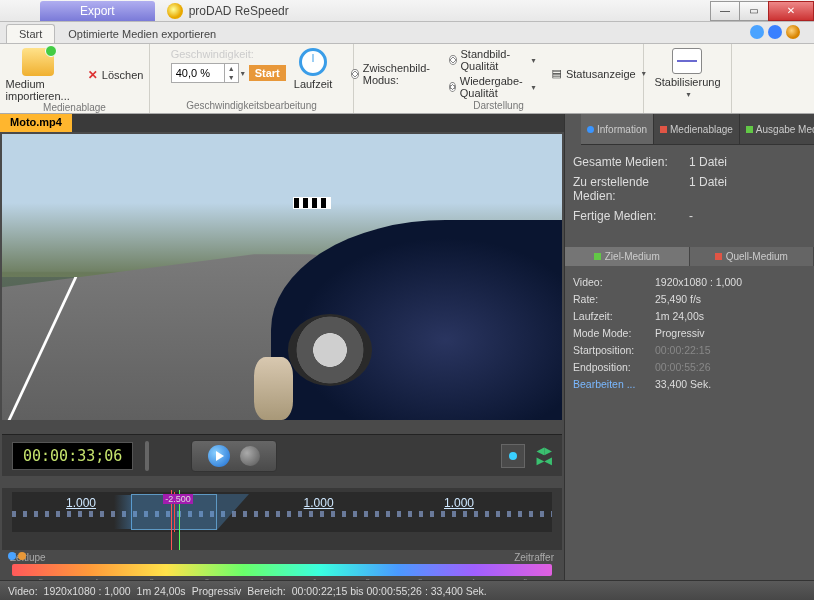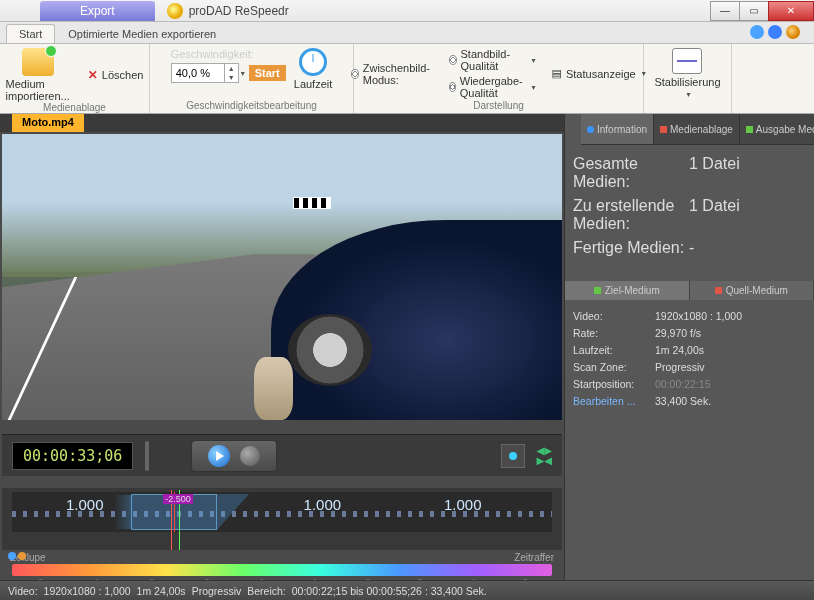--- a/index.html
+++ b/index.html
@@ -48,21 +48,21 @@
 .del-x { color:#d33;font-weight:bold;font-size:12px; }
 .rcol { display:flex;flex-direction:column;gap:3px;align-items:flex-start; }
 .dd-arrow { font-size:8px;color:#555;margin-left:2px; }
 
 
 .main { display:flex; height: calc(100% - 134px); }
 .left { flex: 1; display:flex;flex-direction:column;min-width:0; }
 .right { width: 250px; background:#575757; border-left:1px solid #333; display:flex;flex-direction:column; }
 
 
-.filetab-bar { height:18px; background:#3a3a3a; display:flex;padding-left:12px; }
+.filetab-bar { height:18px; background:#3a3a3a; display:flex; }
 .filetab { background:#ffb62e; color:#000; padding:2px 10px; font-size:11px; font-weight:bold; }
 .filetab-spacer{flex:1;}
 
 
 .preview { flex:1; background:linear-gradient(to bottom,#bcd4e6 0%,#bcd4e6 48%,#5a6a5a 48.5%,#3a4540 100%); position:relative; margin:2px; overflow:hidden; }
 .road { position:absolute; bottom:0; left:0; right:0; height:58%; background:linear-gradient(to bottom,#7a7a7a,#606060); clip-path:polygon(0 100%,100% 100%,100% 18%,55% 0,45% 0,0 20%); }
 .road-line { position:absolute; left:7%; bottom:0; width:3px; height:50%; background:#fff; transform:skewX(-25deg); }
 .road-line2 { position:absolute; right:38%; bottom:0; width:2px; height:40%; background:#ddd; transform:skewX(12deg); }
 .hills { position:absolute; top:24%; left:0; right:0; height:26%; background:linear-gradient(to bottom,transparent,#6a7a5a); }
 .sign { position:absolute; top:22%; left:52%; width:38px; height:12px; background:#fff; }
@@ -87,40 +87,40 @@
 
 .timeline { height:62px; background:#383838; margin:0 2px; position:relative; padding:2px 10px; font-family:monospace; font-size:9px; color:#7aa8ff; }
 .tl-ruler { height:14px; border-bottom:1px solid #555; display:flex; position:relative; }
 .tl-tick { position:absolute; top:0; font-size:9px; }
 .tl-track { height:40px; position:relative; background:#2a2a2a; margin-top:2px; }
 .tl-seg { position:absolute; top:2px; bottom:2px; background:rgba(80,160,230,0.35); border:1px solid rgba(120,200,255,0.6); }
 .tl-seg1 { left:22%; width:16%; }
 .tl-seg1::after{content:'';position:absolute;left:-18px;top:0;bottom:0;width:18px;background:linear-gradient(to right,transparent,rgba(80,160,230,0.35));}
 .tl-tri{position:absolute;top:2px;left:38%;width:32px;border-top:36px solid rgba(80,160,230,0.3);border-right:32px solid transparent;}
 .tl-dots { position:absolute; top:19px; left:0; right:0; height:6px; background:repeating-linear-gradient(90deg,#6a7a9a 0 4px,transparent 4px 11px);}
-.tl-label { position:absolute; font-size:15px; color:#cfe8ff; }
+.tl-label { position:absolute; font-size:12px; color:#cfe8ff;text-decoration:underline; }
 .tl-cursor { position:absolute; top:0; bottom:0; left:30%; width:1px; background:#ff4444; }
 .tl-cursor::before{content:'';position:absolute;top:-2px;left:-3px;width:7px;height:60px;border-left:1px solid #f55;border-right:1px solid #5f5;}
 .tl-anno { position:absolute; top:2px; font-size:9px; background:#a21caf; color:#ddd; padding:0 2px; }
 
 
 .rampbar { height:30px; background:#4a4a4a; margin:0 2px; position:relative; }
 .ramp-dots { position:absolute; left:6px; top:2px; display:flex; gap:2px; }
 .ramp-dots span{width:8px;height:8px;border-radius:50%;}
 .ramp-labels { display:flex; justify-content:space-between; padding:2px 8px 0; font-size:10px; color:#aaa; }
 .ramp-grad { height:12px; margin:1px 10px 0; background:linear-gradient(90deg,#ff5a5a,#ff9a3a,#ffe24a,#6aff6a,#3affe0,#4a9aff,#a060ff,#e060e0); position:relative; border-radius:2px; }
 .ramp-ticks { position:absolute; bottom:-10px; left:0; right:0; display:flex; justify-content:space-around; font-size:8px; color:#888; }
 
 
 .info-tabs { height:31px; display:flex; background:#464646; border-bottom:1px solid #333;margin-left:16px; }
 .itab { padding:3px 6px; display:flex; align-items:center; gap:3px; font-size:10px; border-right:1px solid #333; cursor:pointer; white-space:nowrap; }
 .itab.active { background:#656565; }
 .sq { width:7px;height:7px; }
 .sq-b{background:#3a95ff;border-radius:50%;} .sq-r{background:#e05545;} .sq-g{background:#62c846;}
-.info-body { padding:10px 8px; font-size:16px; }
+.info-body { padding:10px 8px; font-size:12px; }
 .info-row { display:flex; margin-bottom:6px; }
 .info-k { width:116px; color:#ddd; }
 .info-v { color:#ddd; }
 .sub-tabs { display:flex; background:#656565; margin-top:8px; }
 .stab { flex:1; padding:4px 6px; display:flex; align-items:center; gap:4px; font-size:10px; cursor:pointer; border-right:1px solid #444; justify-content:center; }
 .stab.active { background:#757575; }
 .medium-body { padding:10px 8px; font-size:10.5px; }
 .mr { display:flex; margin-bottom:5px; }
 .mr-k { width:82px; color:#ddd; }
 .mr-v { color:#ddd; }
@@ -345,33 +345,37 @@
           <span>Quell-Medium</span>
         </div>
     </div>
     <div class="medium-body">
       <div class="mr">
           <span class="mr-k">Video:</span>
           <span class="mr-v">1920x1080 : 1,000</span>
         </div>
       <div class="mr">
           <span class="mr-k">Rate:</span>
-          <span class="mr-v">29,970 f/s</span>
+          <span class="mr-v">25,490 f/s</span>
         </div>
       <div class="mr">
           <span class="mr-k">Laufzeit:</span>
           <span class="mr-v">1m 24,00s</span>
         </div>
       <div class="mr">
-          <span class="mr-k">Scan Zone:</span>
+          <span class="mr-k">Mode Mode:</span>
           <span class="mr-v">Progressiv</span>
         </div>
       <div class="mr">
           <span class="mr-k">Startposition:</span>
           <span class="mr-v dim">00:00:22:15</span>
+        </div>
+      <div class="mr">
+          <span class="mr-k">Endposition:</span>
+          <span class="mr-v dim">00:00:55:26</span>
         </div>
       <div class="mr">
           <span class="mr-k link">Bearbeiten ...</span>
           <span class="mr-v">33,400 Sek.</span>
         </div>
     </div>
   </div>
 </div>
 
 <div class="statusbar">

